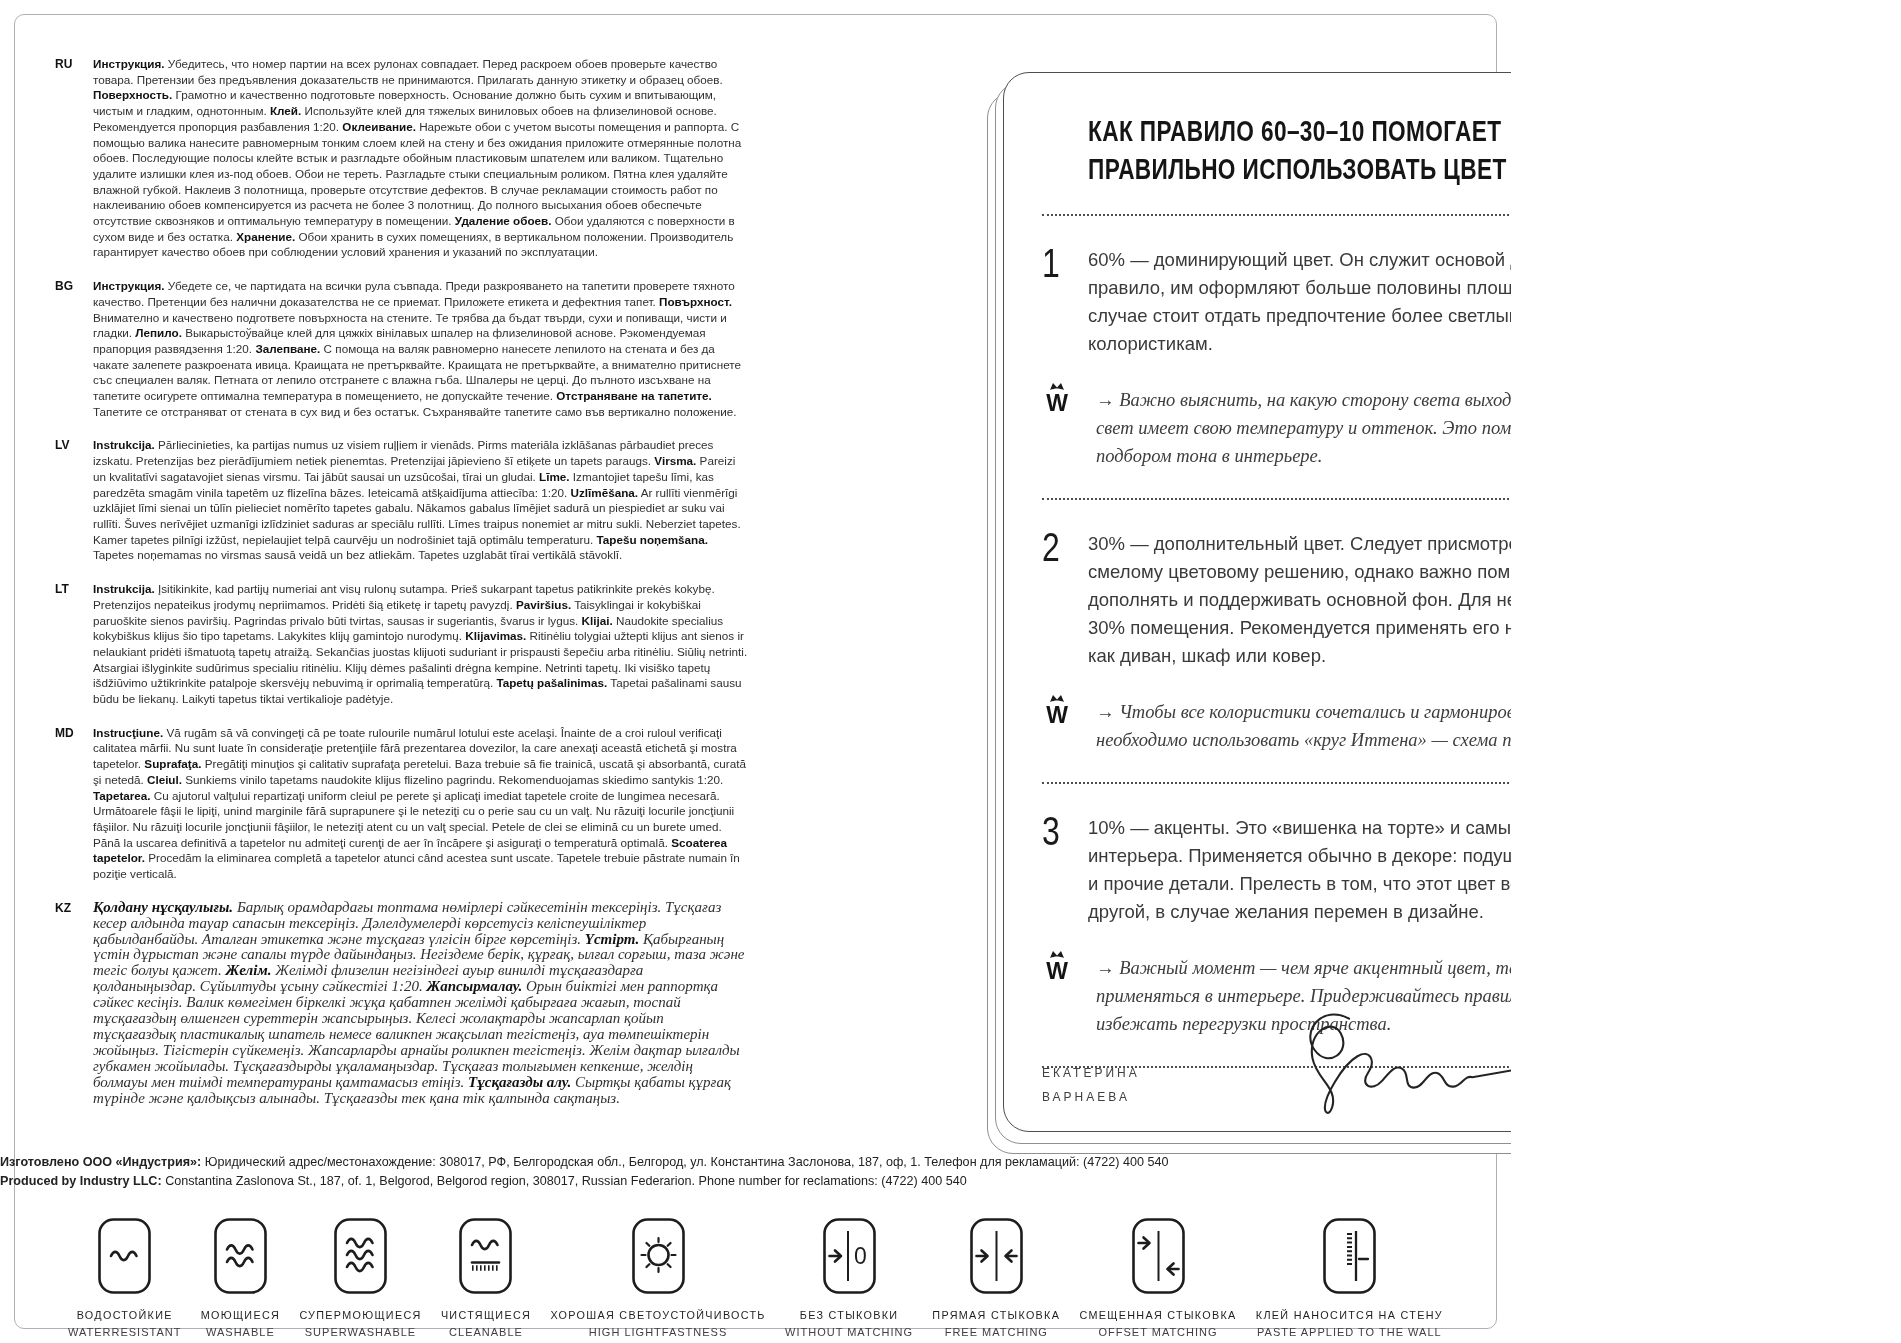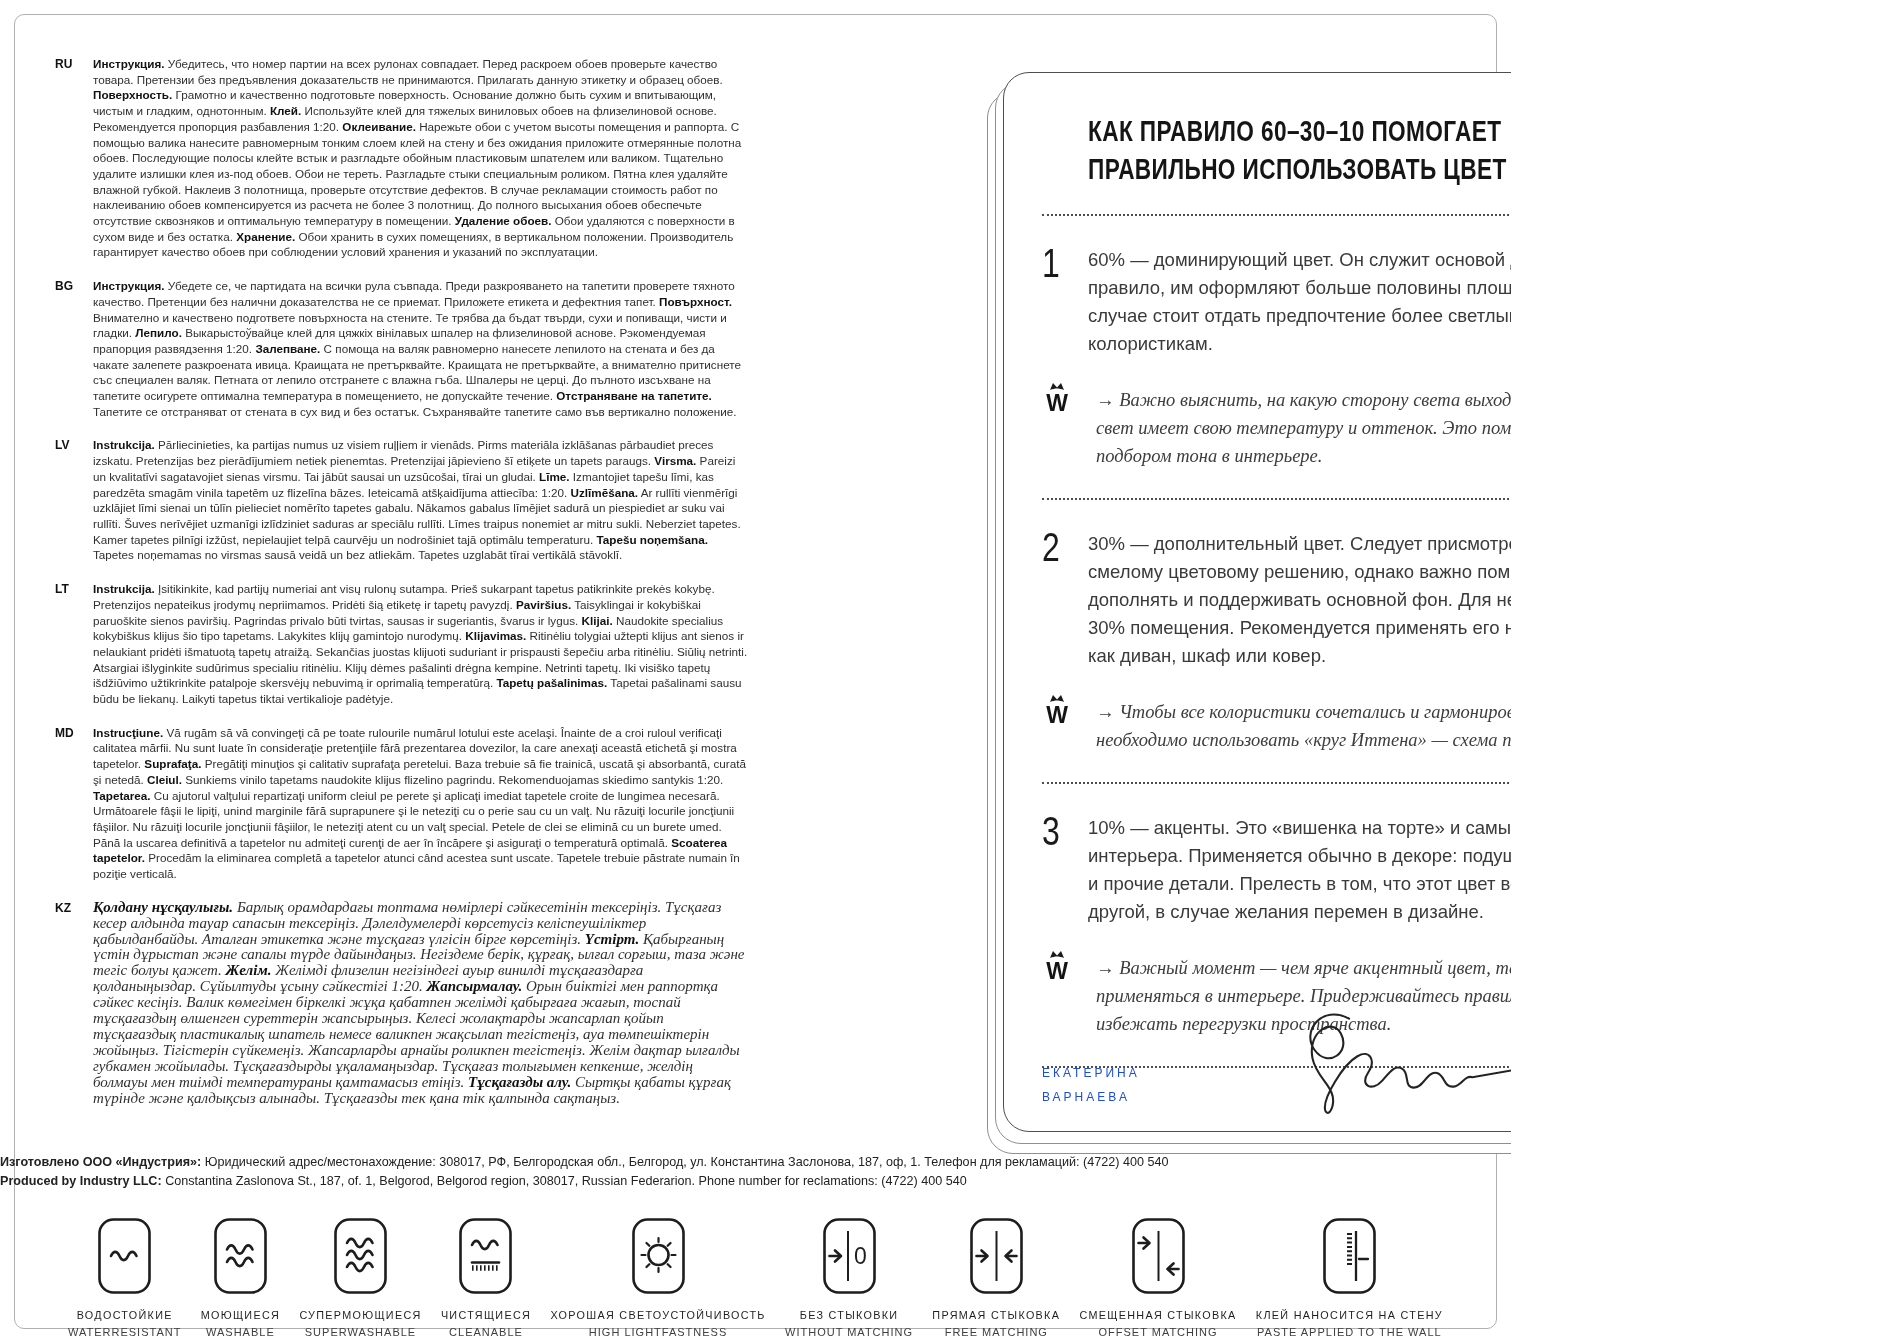--- a/index.html
+++ b/index.html
@@ -35,21 +35,21 @@
   .sec-row{display:grid;grid-template-columns:46px 1fr;margin-top:30px;}
   .sec-num{font-size:40px;line-height:.85;color:#1a1a1a;transform:scaleX(.8);
         transform-origin:left top;font-weight:400;}
   .sec-text{margin:0;font-size:18.5px;line-height:28px;color:#3a3a3a;max-width:665px;}
   .note-row{display:grid;grid-template-columns:46px 1fr;margin:20px 0 20px 0;}
   .mini-logo{padding-top:2px;}
   .note-text{margin:8px;font-size:18.5px;line-height:28px;color:#3d3d3d;max-width:650px;
         font-family:"Liberation Serif","DejaVu Serif",serif;font-style:italic;}
   .sig-row{position:absolute;left:38px;right:38px;bottom:22px;display:flex;
         align-items:flex-end;justify-content:space-between;}
-  .sig-name,.sig-role{font-size:12px;letter-spacing:3px;line-height:1.95;color:#1d4ed8;}
+  .sig-name,.sig-role{font-size:12px;letter-spacing:3px;line-height:1.95;color:#404040;}
   .sig-role{text-align:right;}
   .sig-svg{width:290px;height:115px;margin-bottom:-10px;}
 
   
   .footer{position:absolute;left:0;right:0;top:1154px;text-align:left;}
   .footer p{margin:0 0 3px 0;font-size:12.6px;line-height:16px;color:#222;}
 
   
   .features{position:absolute;left:68px;right:68px;top:1218px;display:flex;
         justify-content:space-between;align-items:flex-start;}

